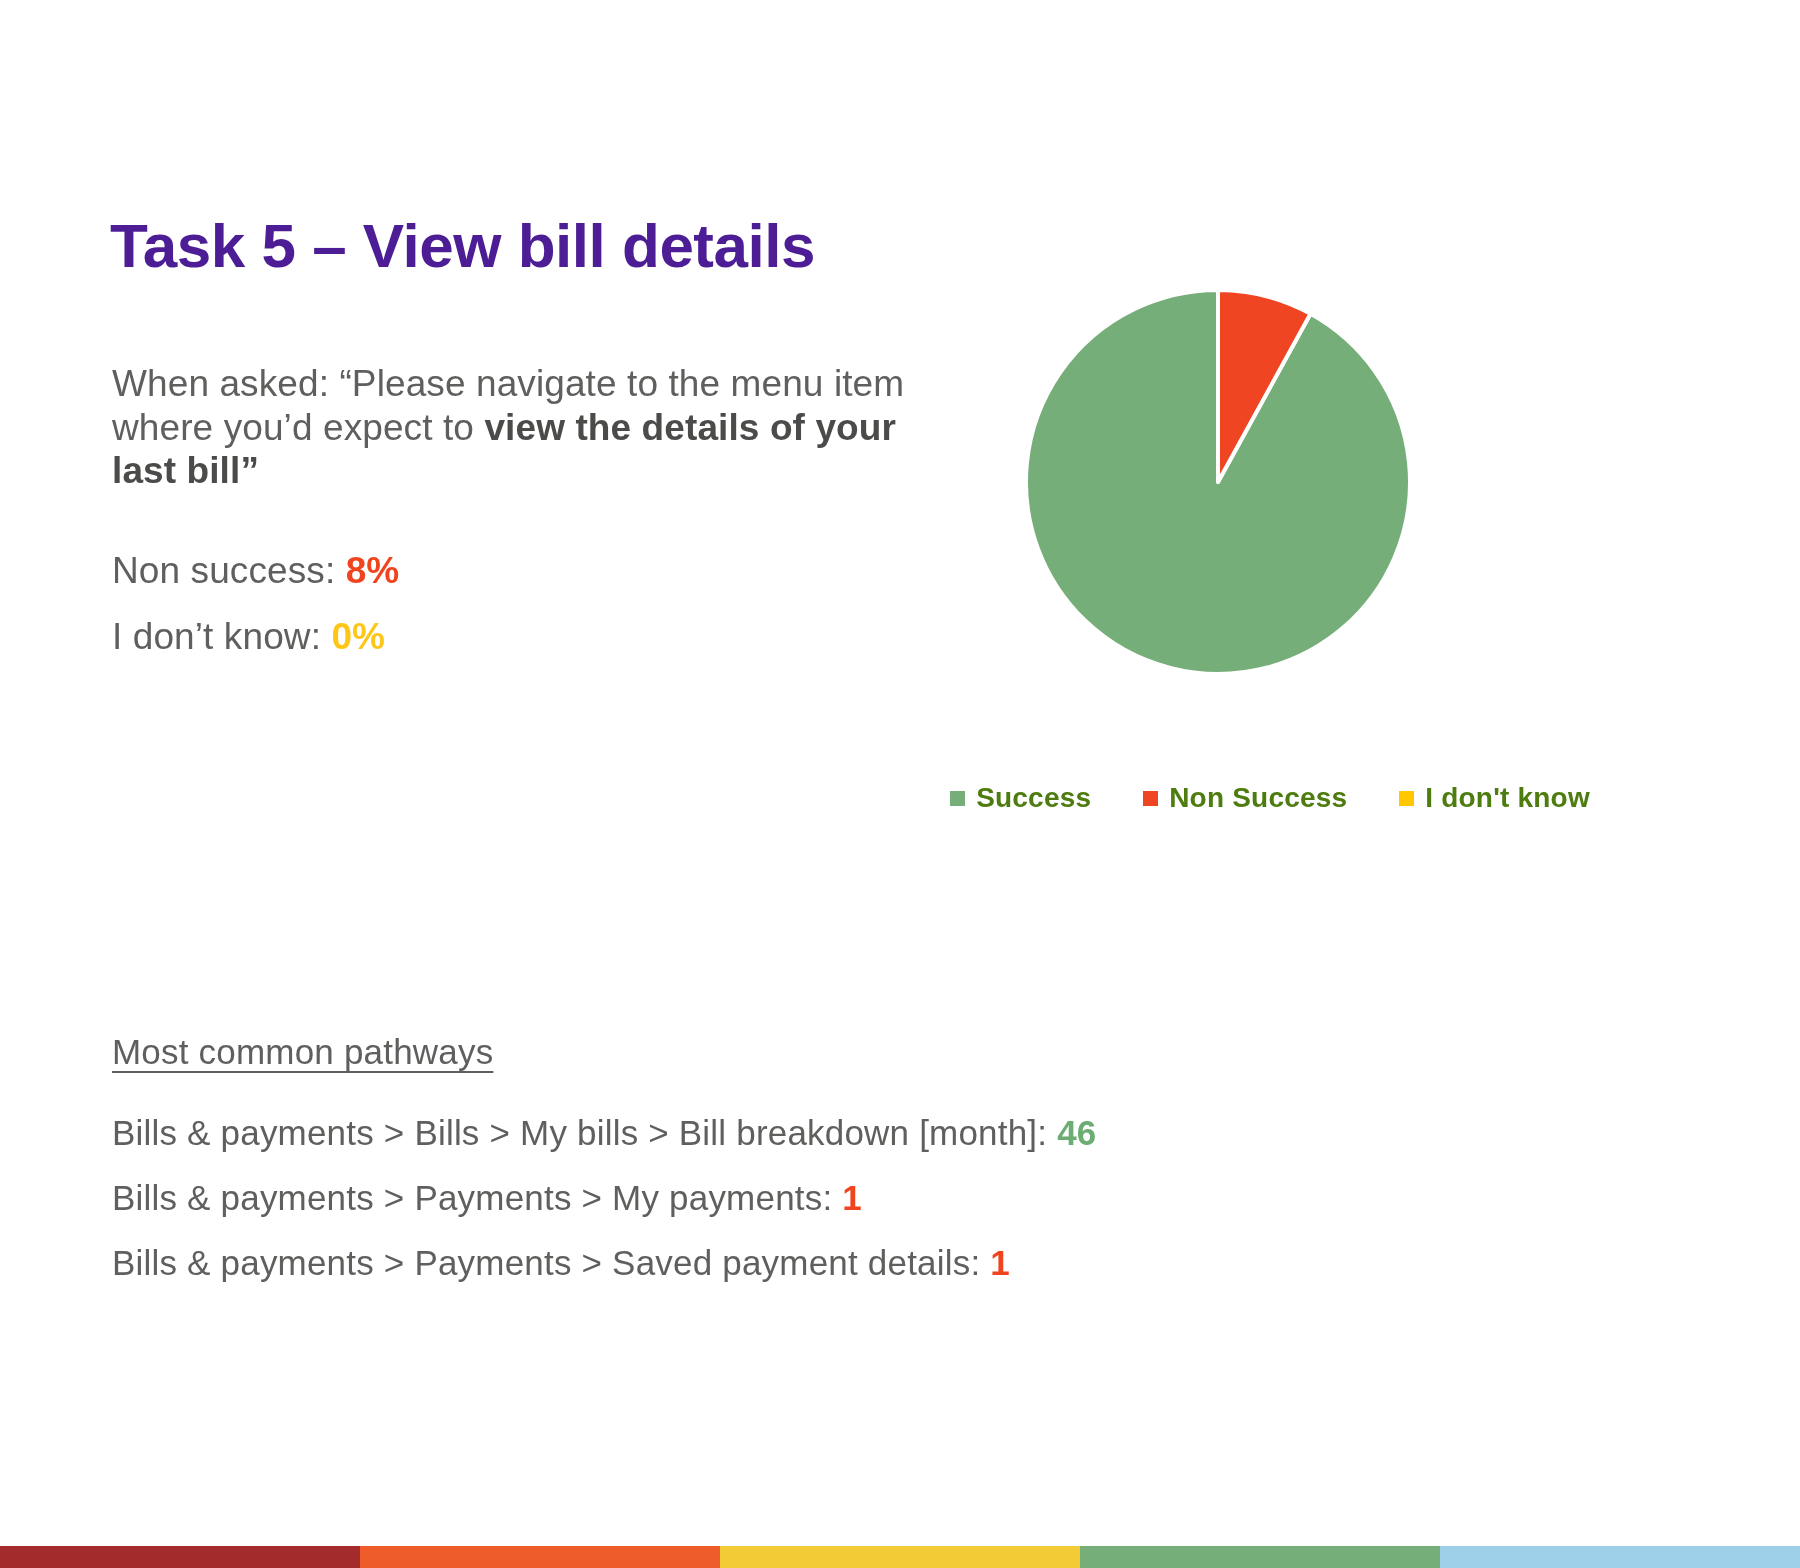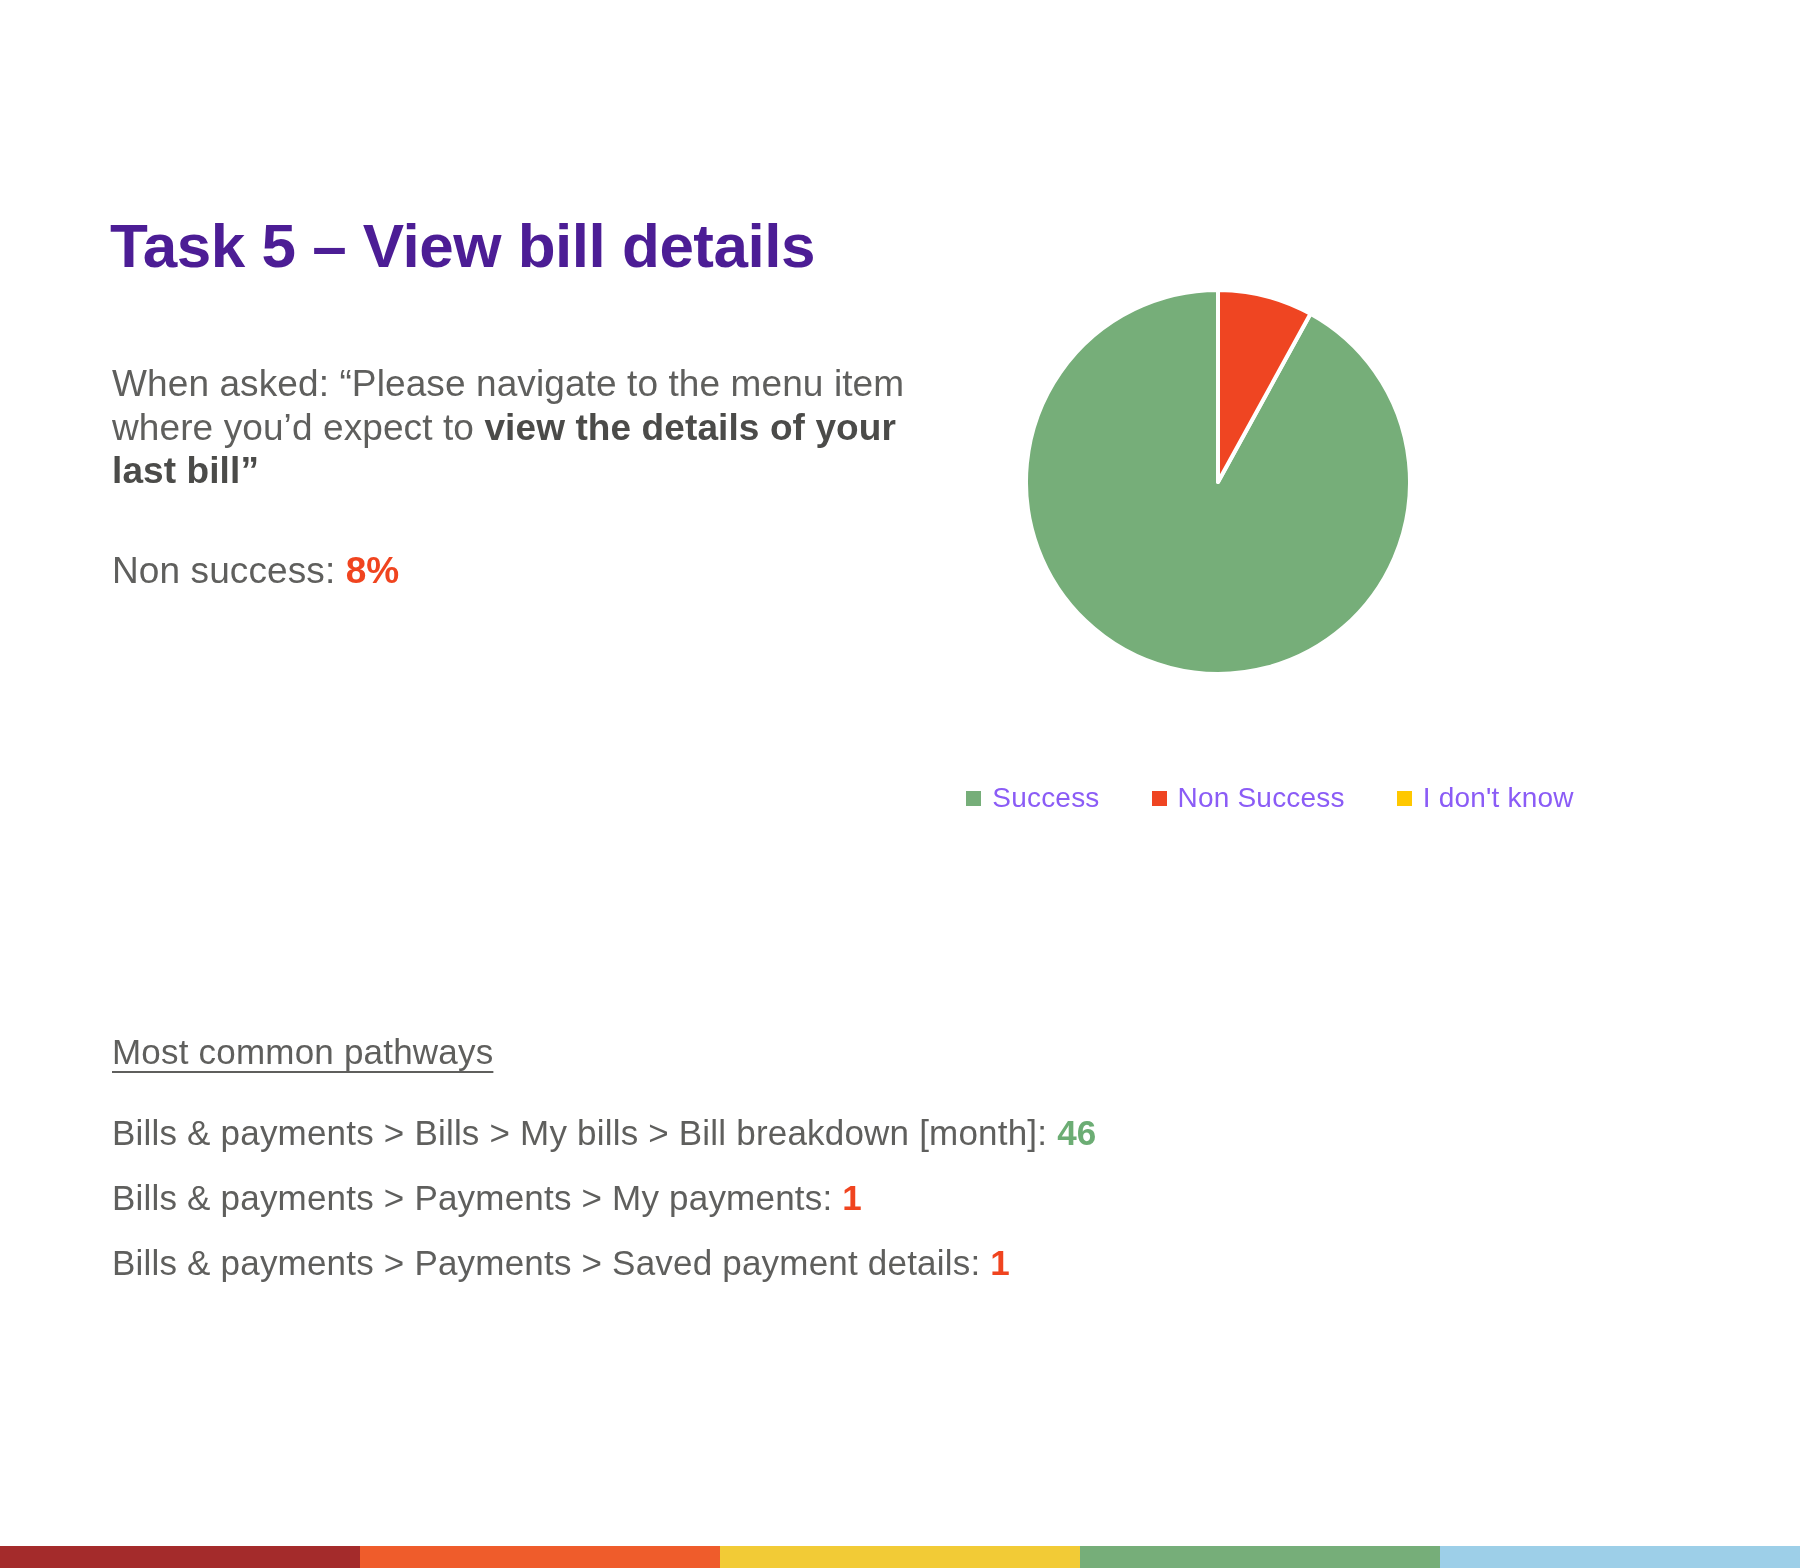--- a/index.html
+++ b/index.html
@@ -98,22 +98,22 @@
     white-space: nowrap;
   }
   .legend-swatch {
     width: 15px;
     height: 15px;
     display: inline-block;
     flex: 0 0 auto;
   }
   .legend-label {
     font-size: 28px;
-    font-weight: 400;
-    color: #8b5cf6;
+    font-weight: 700;
+    color: #4d7c0f;
     letter-spacing: 0.2px;
   }
 
   
   #pathways {
     position: absolute;
     left: 112px;
     top: 1032px;
     width: 1500px;
   }
@@ -158,20 +158,21 @@
 <body>
 
 <div id="slide">
 
   <h1 id="title">Task 5 – View bill details</h1>
 
   <p id="question"><span>When asked: “Please navigate to the menu item where you’d expect to </span><span class="em">view the details of your last bill”</span></p>
 
   <div id="stats">
     <div class="stat-row"><span>Non success: </span><span class="stat-val" style="color: rgb(240, 68, 31);">8%</span></div>
+    <div class="stat-row"><span>I don’t know: </span><span class="stat-val" style="color: rgb(255, 198, 26);">0%</span></div>
   </div>
 
   <div id="chart">
     <svg id="pie-svg" width="620" height="480" viewBox="0 0 620 480">
       <g id="pie-slices">
           <path d="M 258 202 L 258.00 10.00 A 192 192 0 1 0 350.50 33.75 Z" fill="#76AE79" stroke="#ffffff" stroke-width="4" stroke-linejoin="round"></path>
           <path d="M 258 202 L 350.50 33.75 A 192 192 0 0 0 258.00 10.00 Z" fill="#EF4522" stroke="#ffffff" stroke-width="4" stroke-linejoin="round"></path>
         </g>
     </svg>
   </div>

